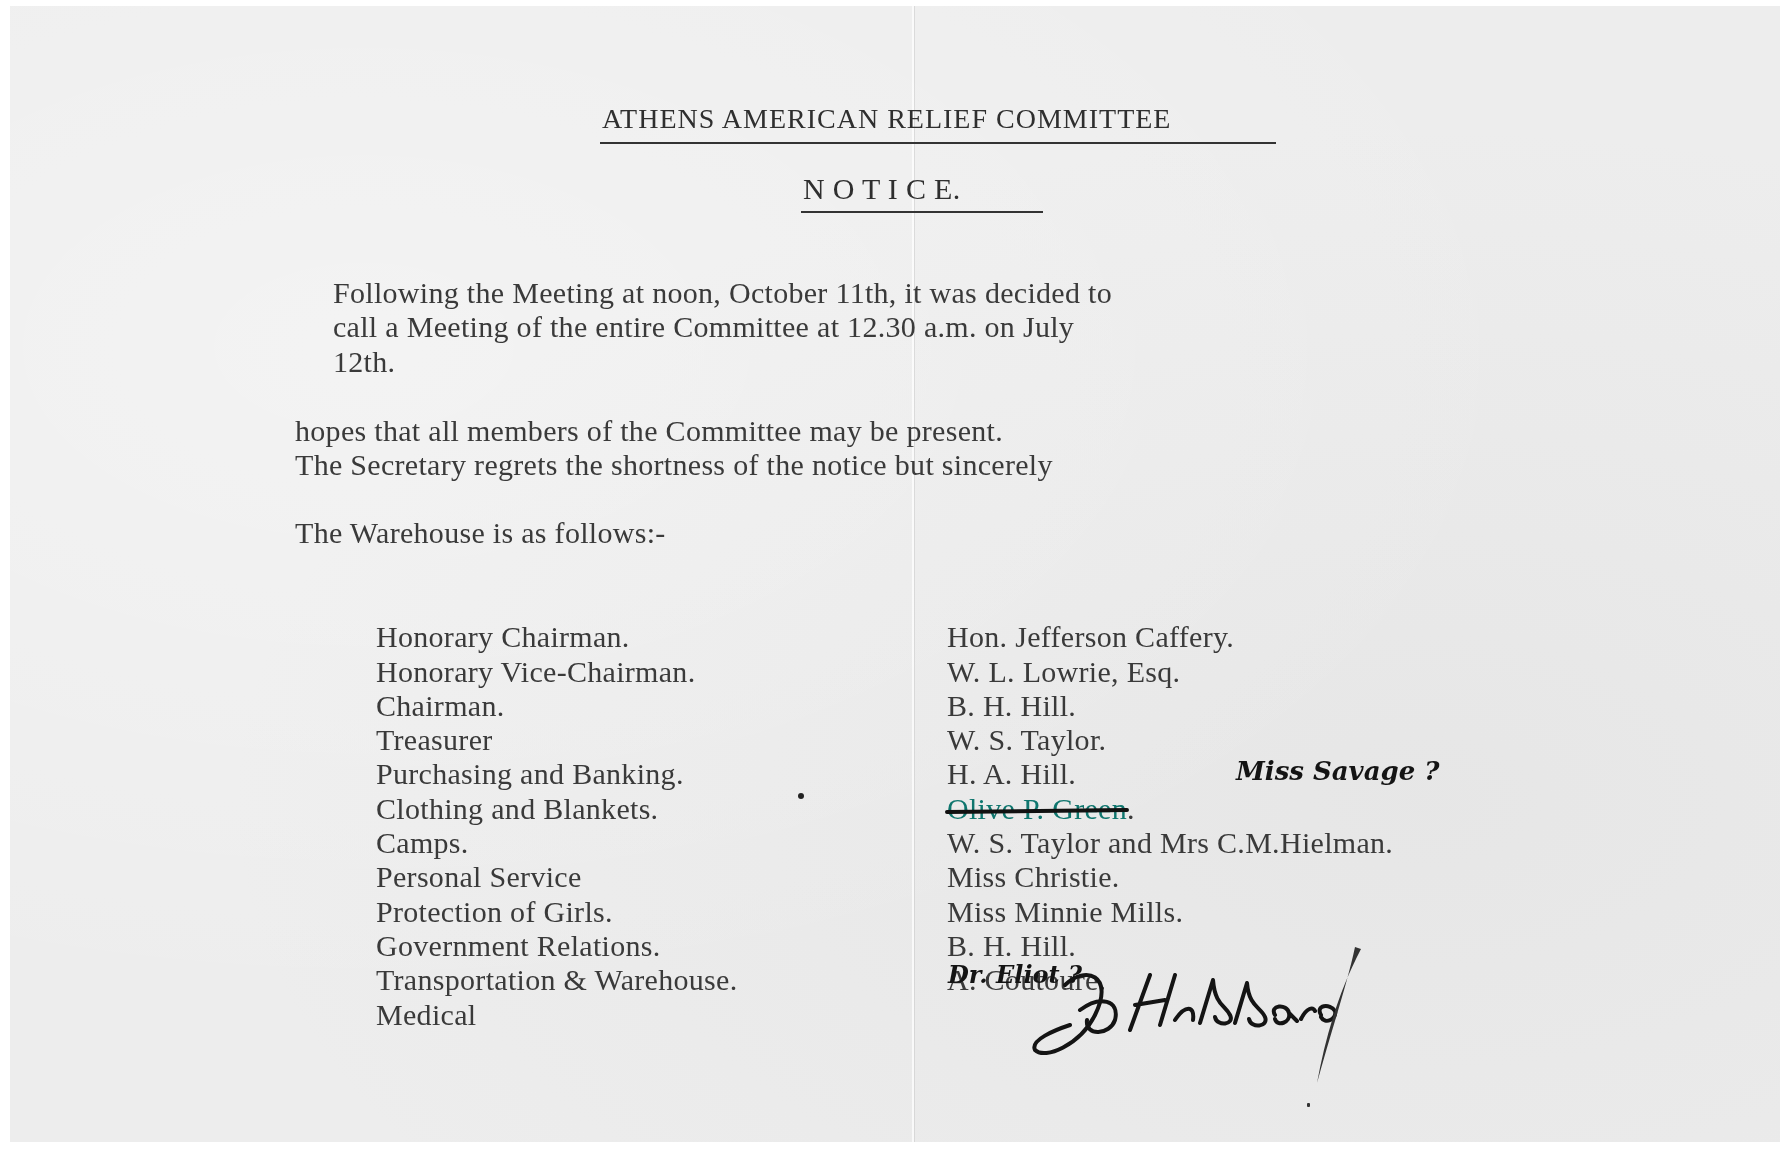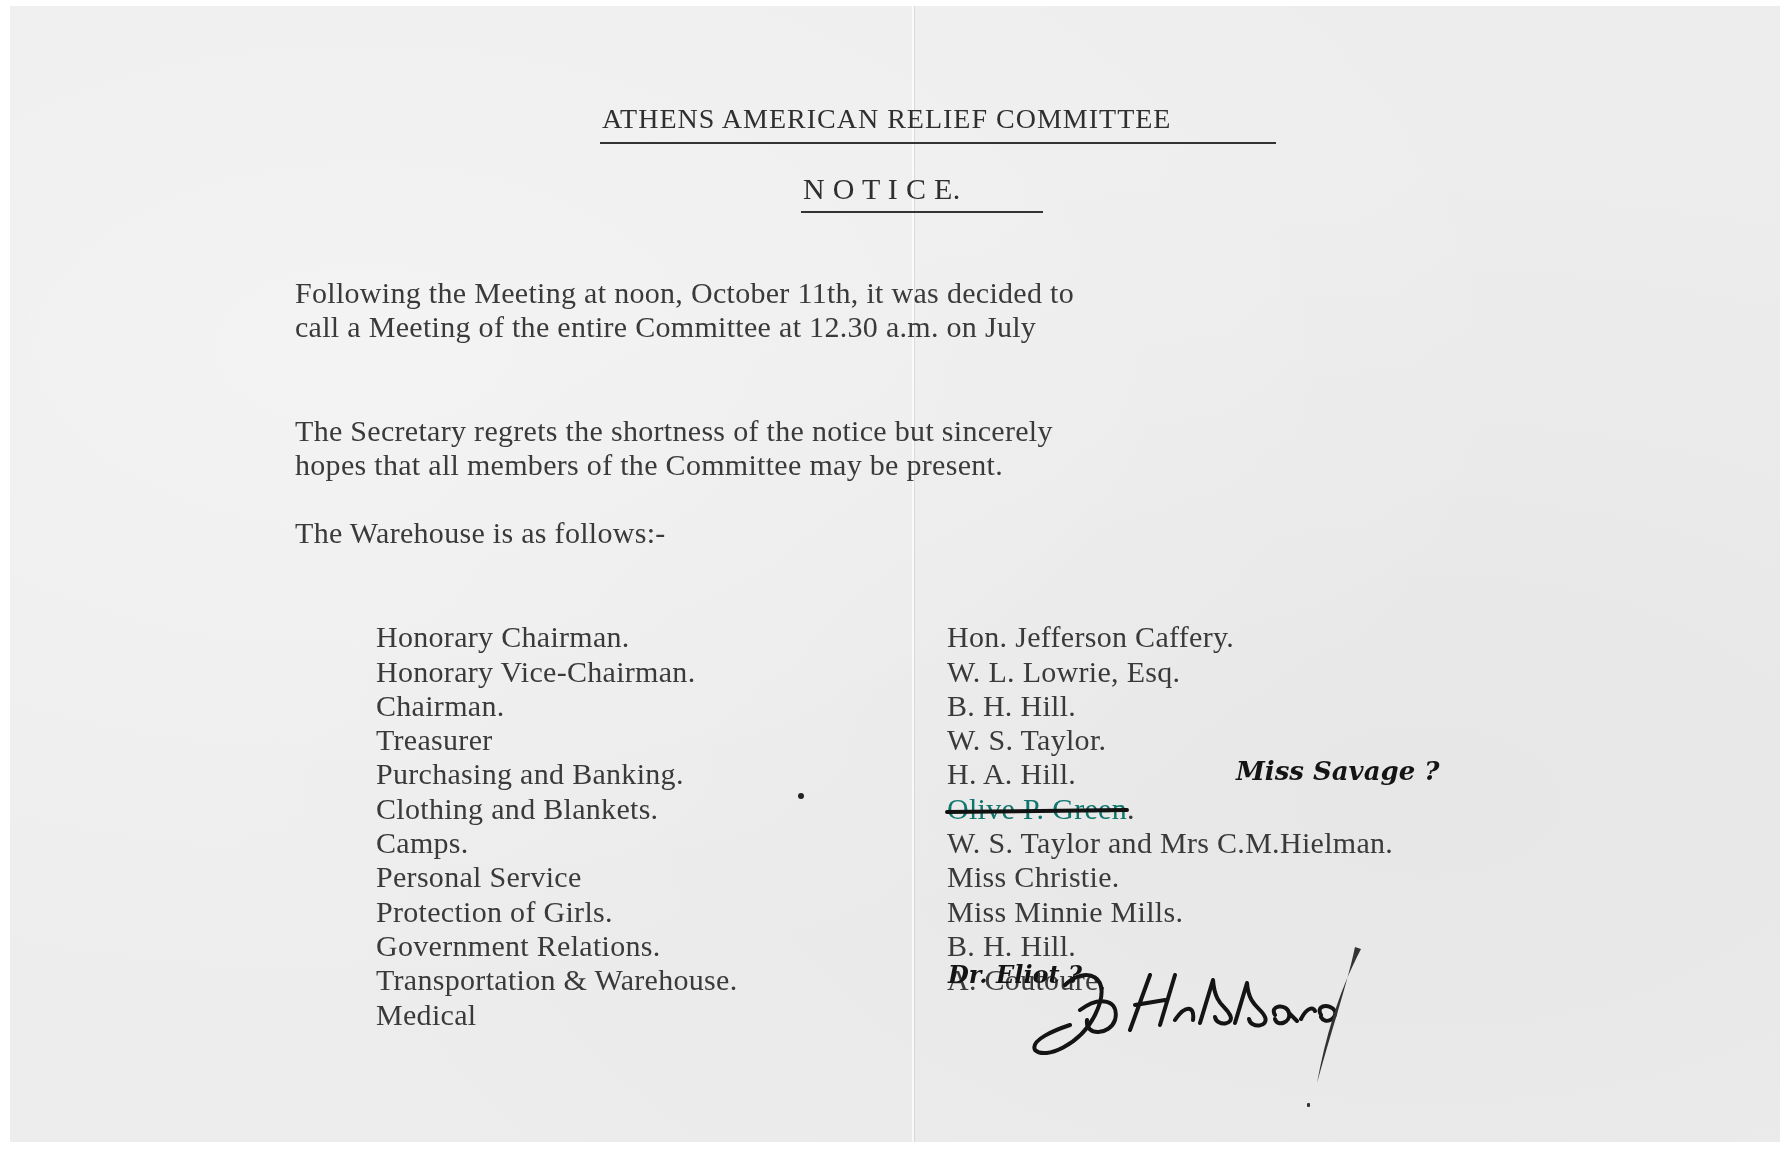--- a/index.html
+++ b/index.html
@@ -32,21 +32,21 @@
   .title-underline {
     position: absolute; left: 600px; top: 142px; width: 676px; height: 2px; background: #333;
   }
   .notice {
     left: 803px; top: 172px; font-size: 30px; color: #2f2f2f;
   }
   .notice-underline {
     position: absolute; left: 801px; top: 211px; width: 242px; height: 2px; background: #333;
   }
   .para { left: 295px; }
-  .p1 { top: 276px; }
+  .p1 { top: 276px; margin-left: 38px; }
   .p2 { top: 414px; }
   .p3 { top: 516px; }
   .roles { left: 376px; top: 586px; line-height: 34.3px; }
   .names { left: 947px; top: 586px; line-height: 34.3px; }
   .row { display: block; height: 34.3px; }
   .struck {
     position: relative; color: #0f766e;
   }
   .struck::after {
     content: ""; position: absolute; left: -2px; right: -2px; top: 52%;
@@ -69,23 +69,23 @@
 
 <div class="paper"></div>
 <div class="fold"></div>
 
 <div class="tw title">ATHENS AMERICAN RELIEF COMMITTEE</div>
 <div class="title-underline"></div>
 
 <div class="tw notice">N O T I C E.</div>
 <div class="notice-underline"></div>
 
-<div class="tw para p1"><span class="row">Following the Meeting at noon, October 11th, it was decided to</span><span class="row">call a Meeting of the entire Committee at 12.30 a.m. on July</span></div>
+<div class="tw para p1"><span class="row">Following the Meeting at noon, October 11th, it was decided to</span><span class="row">call a Meeting of the entire Committee at 12.30 a.m. on July</span><span class="row">12th.</span></div>
 
-<div class="tw para p2"><span class="row">The Secretary regrets the shortness of the notice but sincerely</span><span class="row">hopes that all members of the Committee may be present.</span></div>
+<div class="tw para p2"><span class="row">hopes that all members of the Committee may be present.</span><span class="row">The Secretary regrets the shortness of the notice but sincerely</span></div>
 
 <div class="tw para p3"><span class="row">The Warehouse is as follows:-</span></div>
 
 <div class="tw roles">
 <span class="row">Honorary Chairman.</span><span class="row">Honorary Vice-Chairman.</span><span class="row">Chairman.</span><span class="row">Treasurer</span><span class="row">Purchasing and Banking.</span><span class="row">Clothing and Blankets.</span><span class="row">Camps.</span><span class="row">Personal Service</span><span class="row">Protection of Girls.</span><span class="row">Government Relations.</span><span class="row">Transportation &amp; Warehouse.</span><span class="row">Medical</span>
 </div>
 
 <div class="tw names">
 <span class="row">Hon. Jefferson Caffery.</span><span class="row">W. L. Lowrie, Esq.</span><span class="row">B. H. Hill.</span><span class="row">W. S. Taylor.</span><span class="row">H. A. Hill.</span><span class="row"><span class="struck">Olive P. Green</span><span>.</span></span><span class="row">W. S. Taylor and Mrs C.M.Hielman.</span><span class="row">Miss Christie.</span><span class="row">Miss Minnie Mills.</span><span class="row">B. H. Hill.</span><span class="row">A. Coutoure.</span><span class="row"></span>
 </div>

